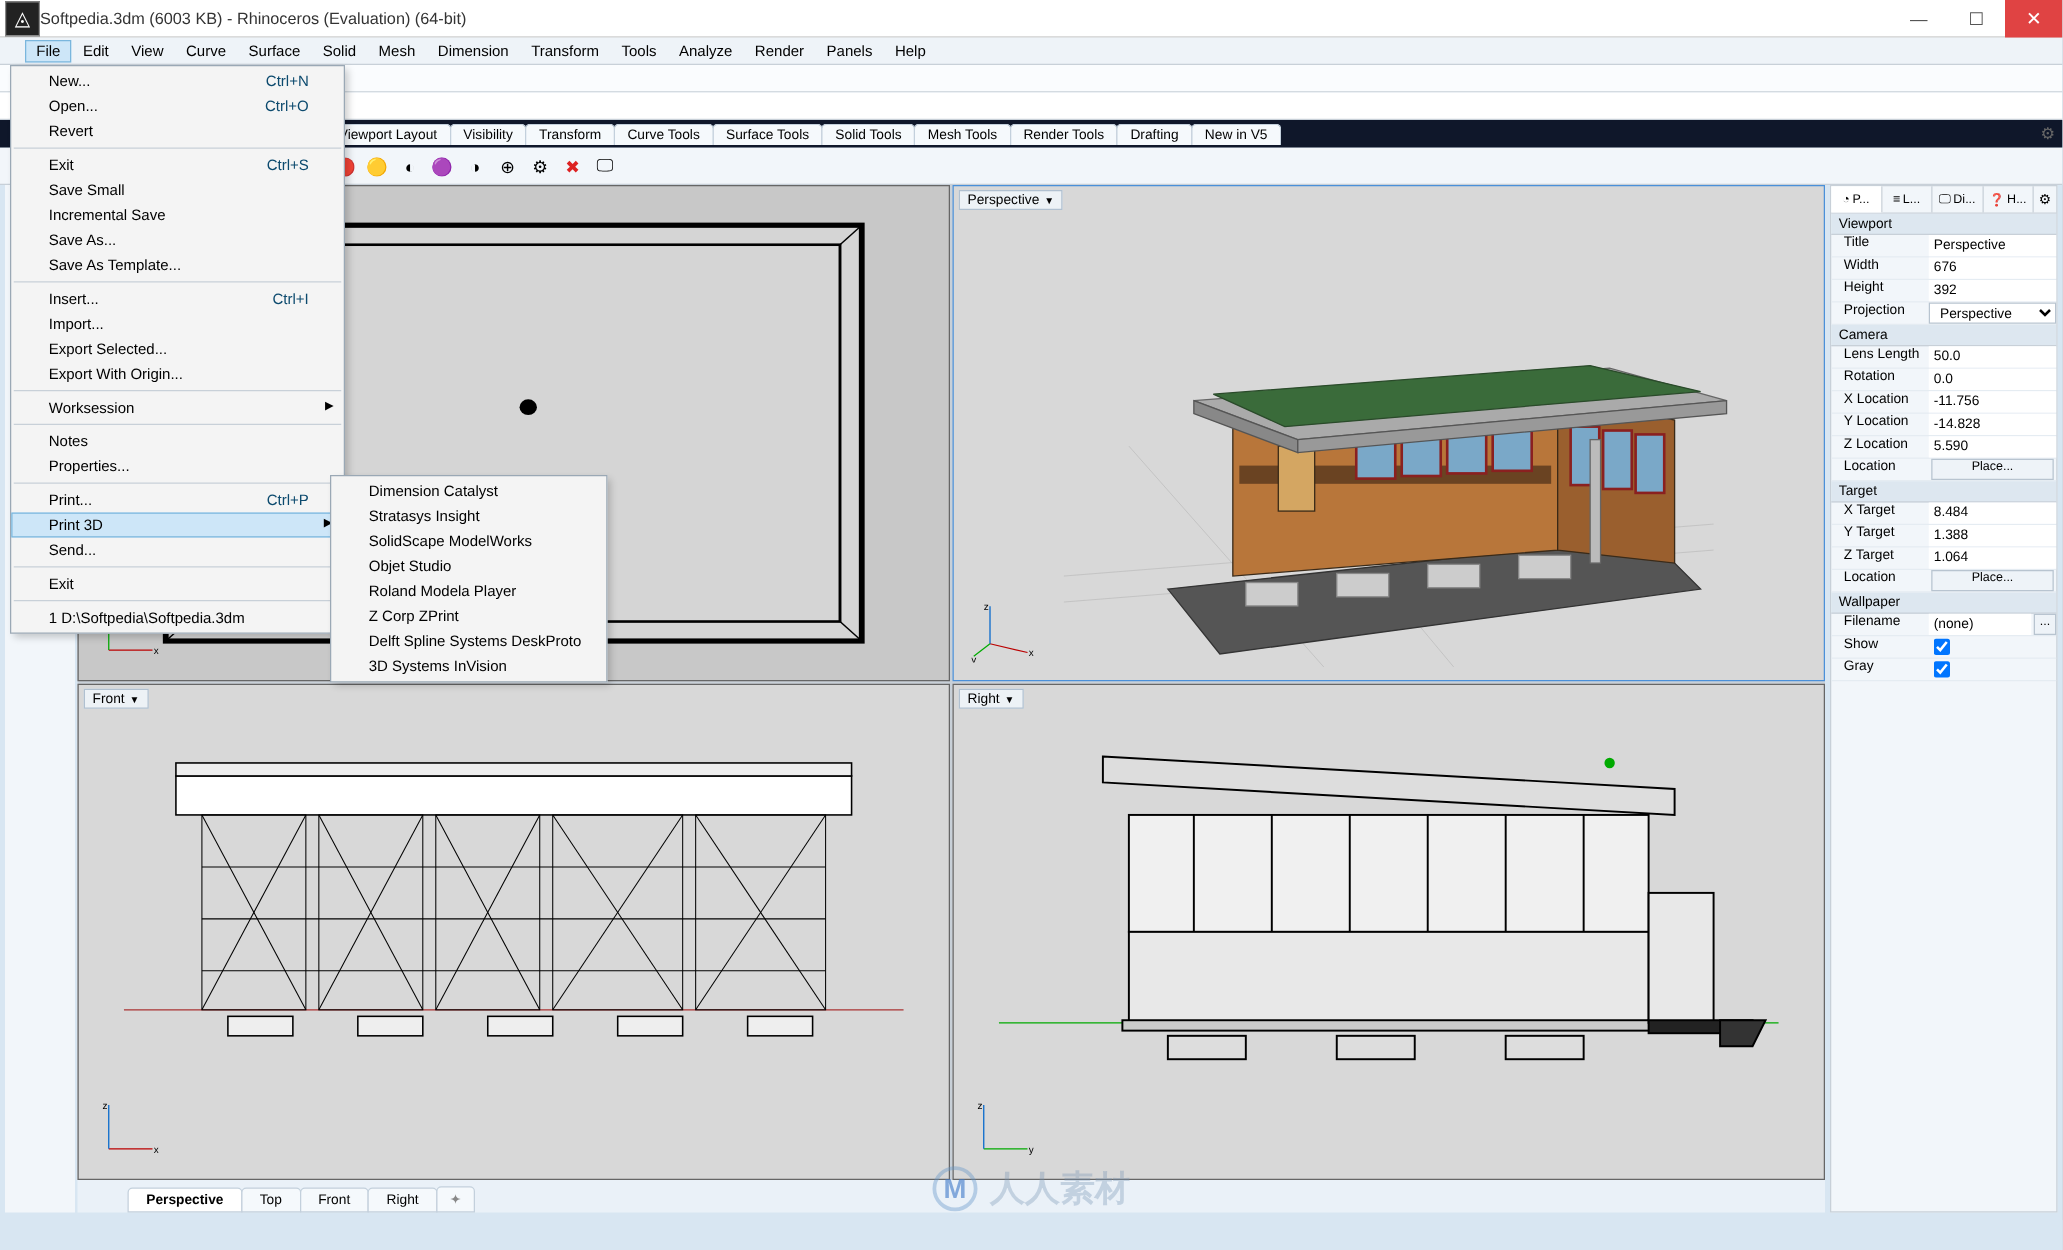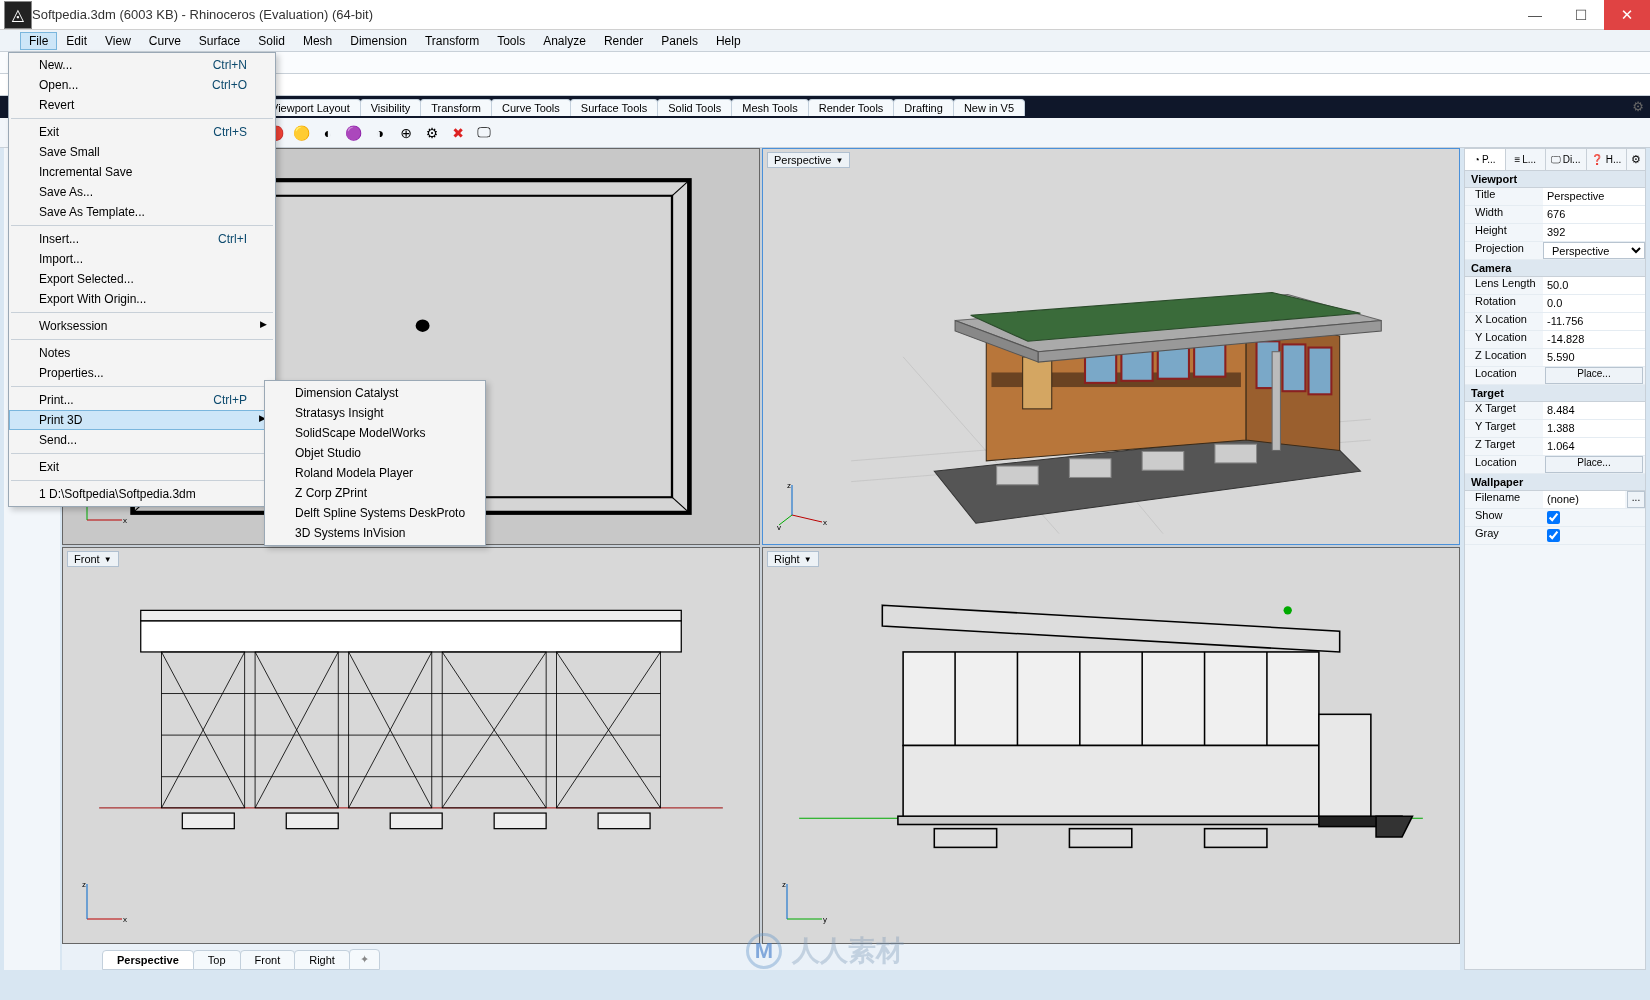--- a/index.html
+++ b/index.html
@@ -46,21 +46,21 @@
 .vptabs { height: 26px; background: #eaf1f8; display: flex; align-items: flex-end; padding: 0 40px; font-size:11px;}
 .vptab { padding: 3px 14px; background: #f5f9fc; border:1px solid #c3d0dc; border-top-left-radius:4px; border-top-right-radius:4px; margin-right:-1px;}
 .vptab.active { background:#fff; font-weight:600;}
 .vptab.plus { padding: 3px 10px; color:#888;}
 
 
 .rightpanel { position: absolute; top: 148px; right: 4px; width: 182px; bottom: 30px; background: #f2f6fa; border:1px solid #c8d0d8; font-size:11px;}
 .rp-tabs { display:flex; height: 22px; border-bottom:1px solid #c8d0d8;}
 .rp-tab { flex:1; display:flex; align-items:center; justify-content:center; gap:2px; border-right:1px solid #c8d0d8; font-size:10px; overflow:hidden;}
 .rp-tab.active { background:#fff;}
-.rp-section { background:#dde7f0; padding:2px 6px; font-weight:700; border-bottom:1px solid #c8d0d8;}
+.rp-section { background:#dde7f0; padding:2px 6px; font-weight:400; border-bottom:1px solid #c8d0d8;}
 .rp-row { display:flex; height:18px; border-bottom:1px solid #e5ecf2;}
 .rp-row .k { width: 78px; padding-left:10px;}
 .rp-row .v { flex:1; padding-left:4px; background:#fff; height:17px; line-height:17px;}
 .rp-row .btn { background:#eef3f8; border:1px solid #b8c4d0; padding:0 8px; font-size:10px; margin-left:auto;}
 .rp-row select.v { border:1px solid #b8c4d0; font-size:11px;}
 .rp-row input[type=checkbox]{margin-left:4px;}
 .rp-row .dots { width:18px; text-align:center; background:#eef3f8; border:1px solid #b8c4d0; font-size:10px; margin-left:2px;}
 
 
 .dropdown { position: absolute; background: #f4f4f4; border: 1px solid #9aa8b5; box-shadow: 3px 3px 6px rgba(0,0,0,0.2); font-size: 12px; z-index: 100; padding: 2px 0;}

